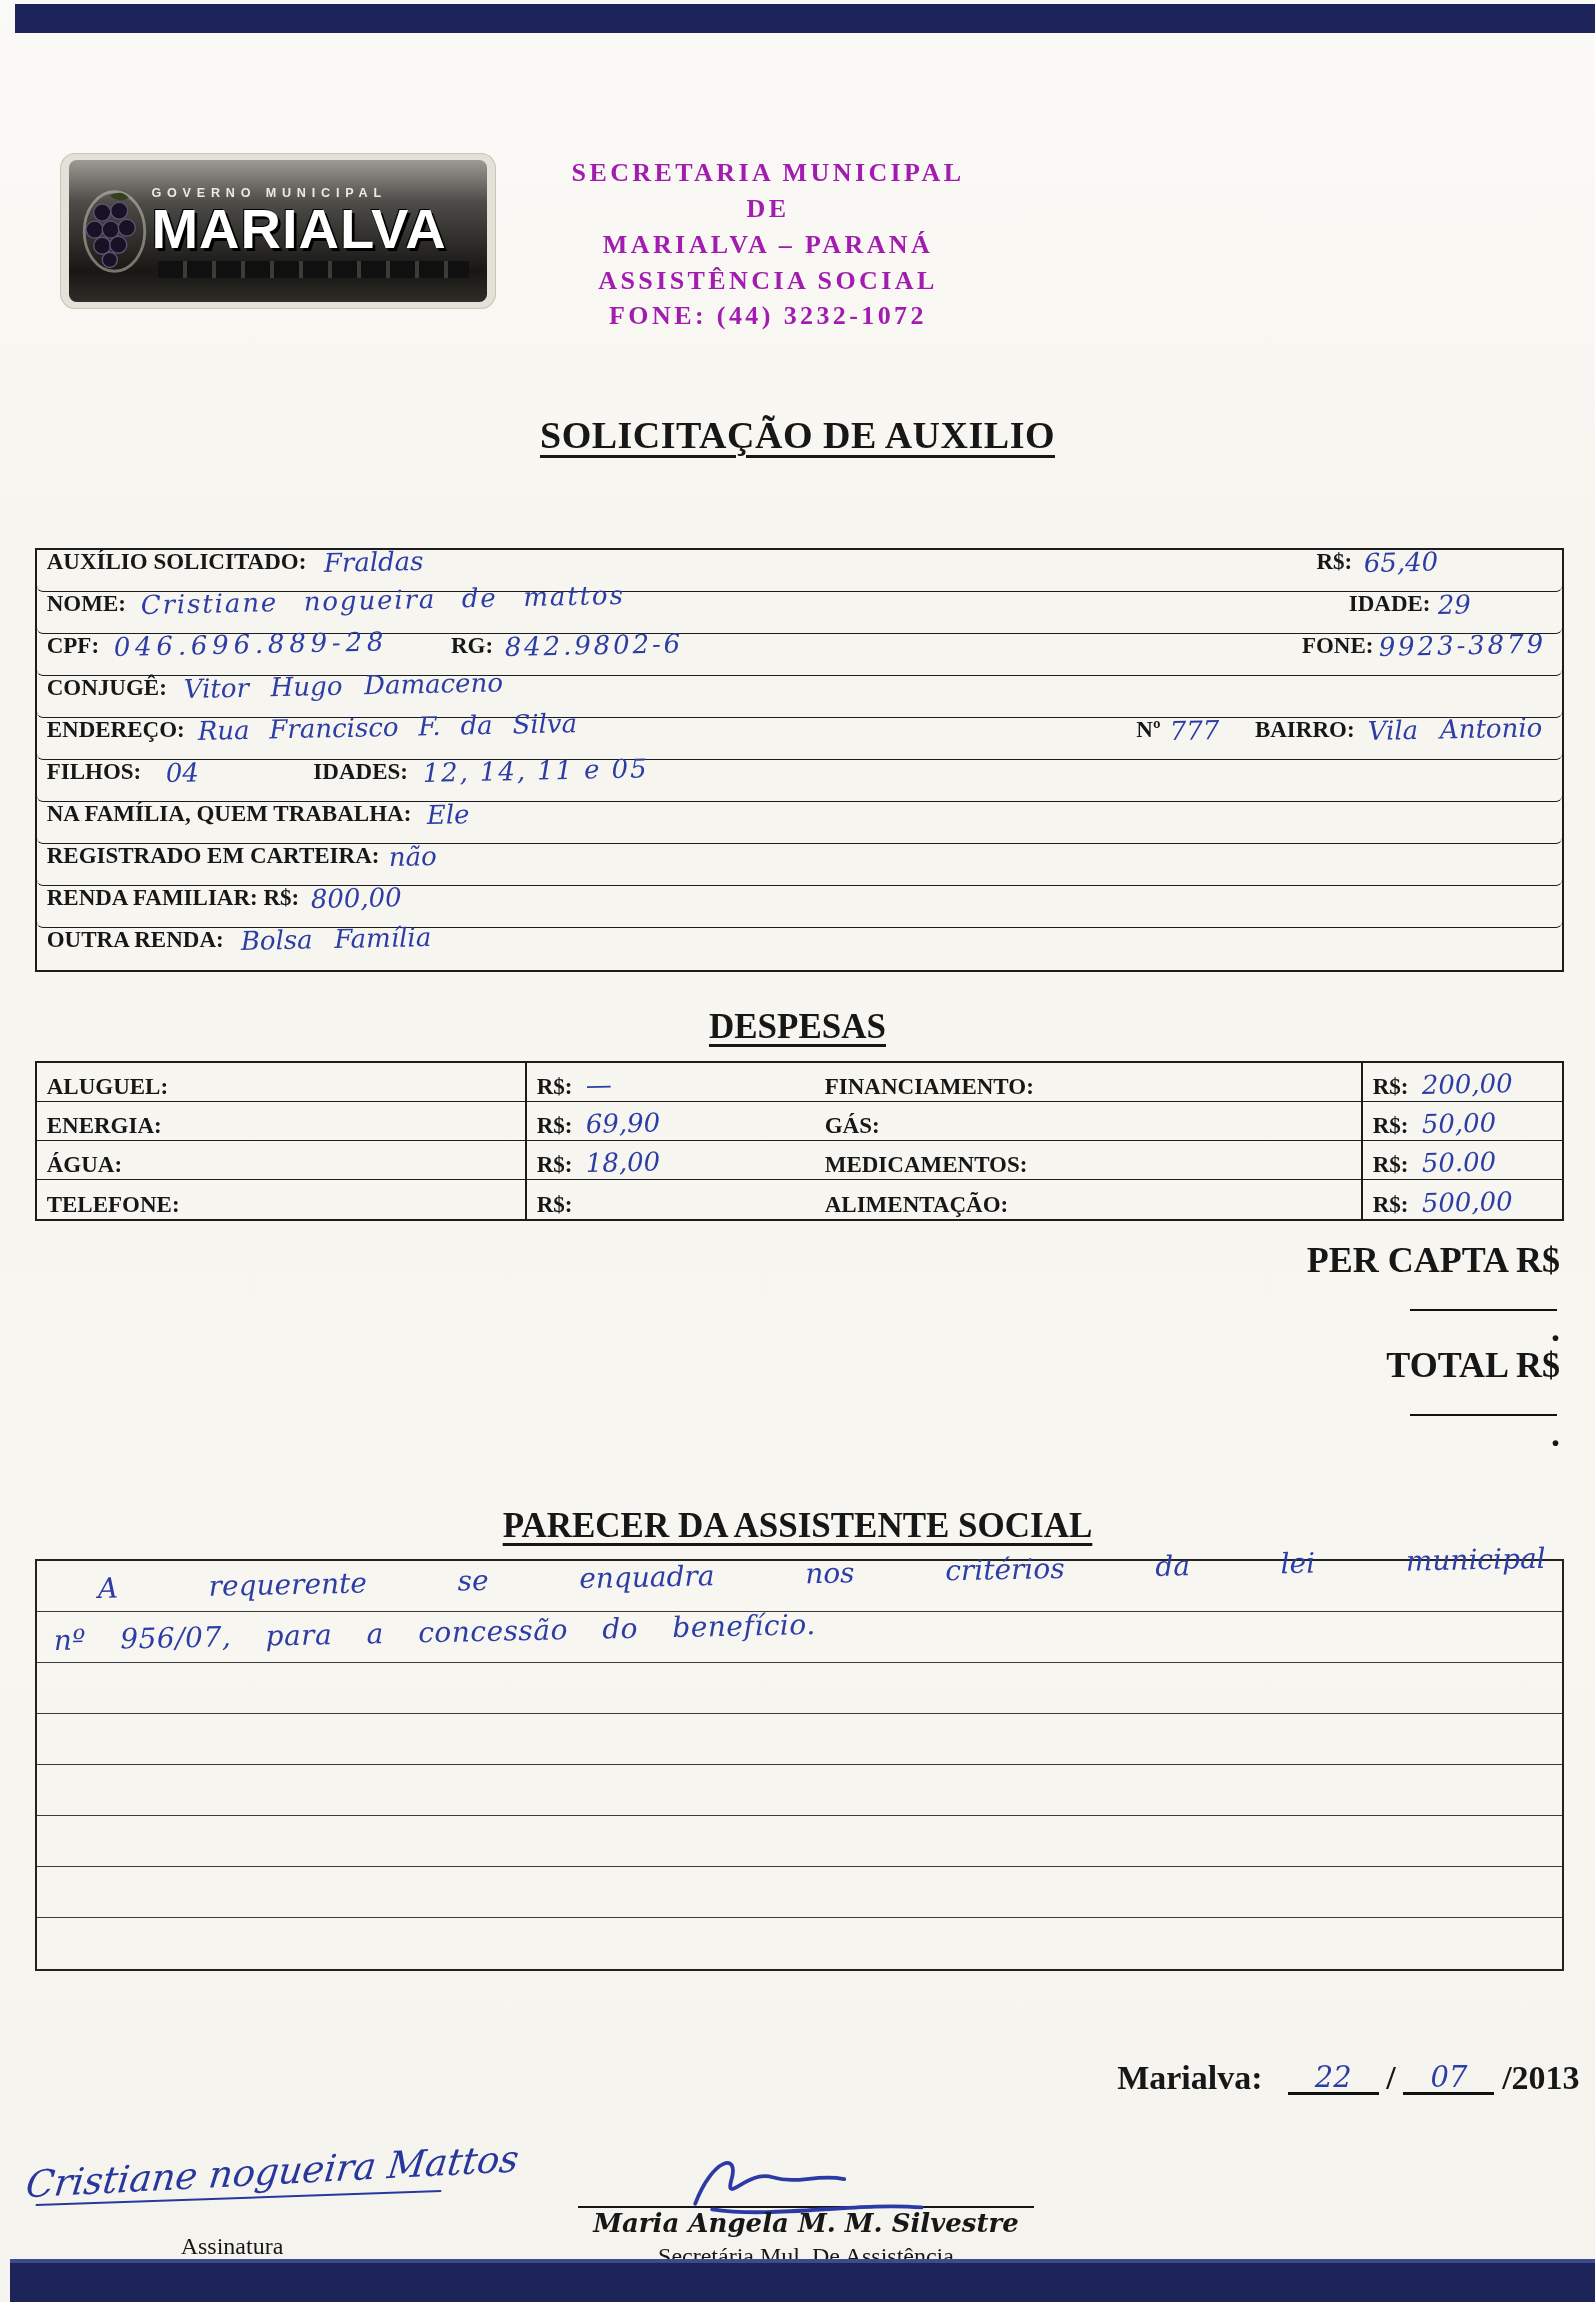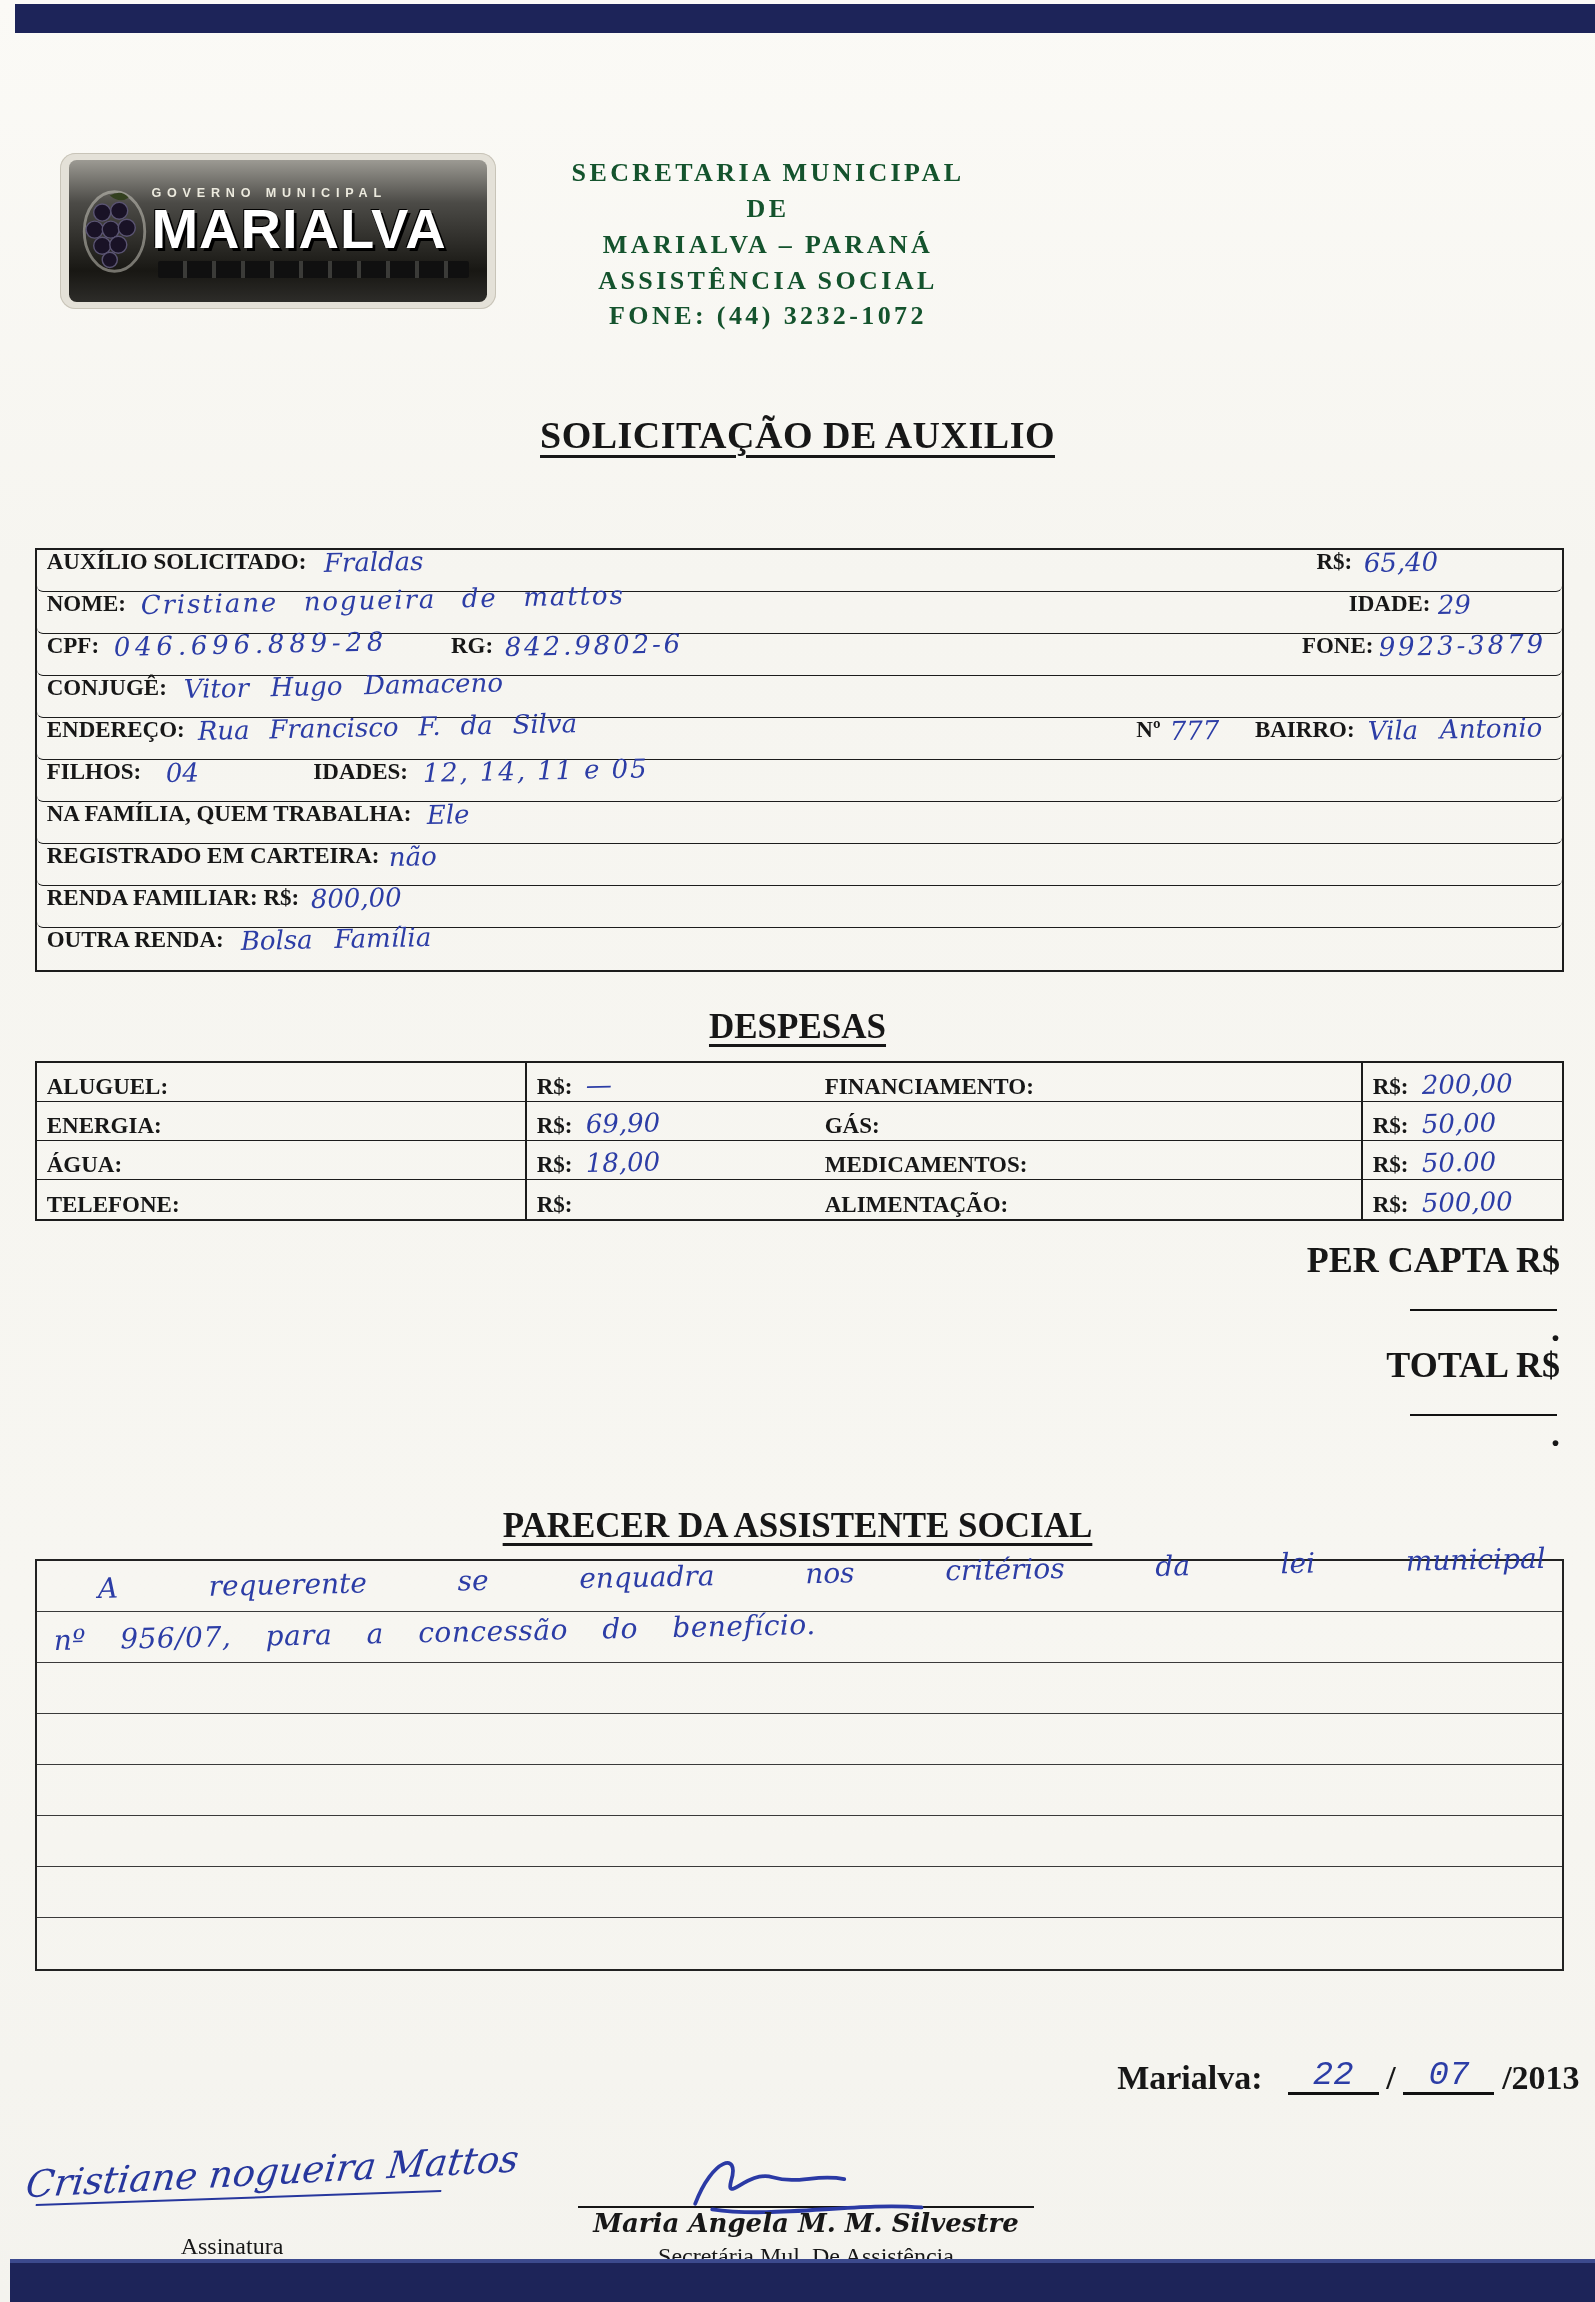--- a/index.html
+++ b/index.html
@@ -27,21 +27,21 @@
   .grapes circle { fill: #191226; stroke: #5a5472; stroke-width: 1.5; }
   .grapes .swirl { fill: none; stroke: #d2cfc5; stroke-width: 3; opacity: .5; }
   .grapes .leaf { fill: #33401f; }
   .logo-texts { flex: 1; text-align: left; margin-top: 1.9px; }
   .logo-governo { font-family: "Liberation Sans", sans-serif; color: #eceade; font-size: 12.6px; letter-spacing: 5.8px; font-weight: bold; }
   .logo-name { font-family: "Liberation Sans", sans-serif; font-weight: bold; font-size: 56px; line-height: 1.02; color: #ffffff; letter-spacing: 1px; text-shadow: 2.9px 2.9px 0 #000, -1px -1px 0 #000; }
   .logo-strip { height: 16.4px; margin: 3.9px auto 0; width: 96%; border-radius: 1.9px;
     background: repeating-linear-gradient(90deg, #101010 0 25px, #3b3b38 25px 29px); }
 
   .org { flex: 0 0 auto; width: 490px; text-align: center; font-weight: bold; font-size: 26px;
-    letter-spacing: 3.4px; line-height: 1.38; color: #14532d; margin-top: 1.9px; }
+    letter-spacing: 3.4px; line-height: 1.38; color: #a21caf; margin-top: 1.9px; }
 
   
   .title { margin: 79px 0 0; text-align: center; font-size: 38px; font-weight: bold; letter-spacing: 0.5px;
     text-decoration: underline; text-decoration-thickness: 2.9px; text-underline-offset: 6.8px; }
   .h2 { text-align: center; font-size: 35px; font-weight: bold; margin: 35px 0 0;
     text-decoration: underline; text-decoration-thickness: 2.9px; text-underline-offset: 5.8px; }
   .h2.parecer-title { margin-top: 54px; }
 
   
   .fbox { margin: 91px 31px 0 35px; border: 2.9px solid #1c1c1c; }
@@ -73,21 +73,21 @@
   .prow:last-child { border-bottom: none; }
   .pline1 { display: block; width: 100%; text-align: justify; text-align-last: justify; padding-left: 44px; font-size: 28px; white-space: normal; }
   .pline2 { font-size: 28px; word-spacing: 25px; letter-spacing: 0.5px; }
 
   
   .daterow { display: flex; align-items: flex-end; justify-content: flex-end; margin: 83px 15.4px 0 0; gap: 7.7px; }
   .dlabel { font-weight: bold; font-size: 34px; line-height: 1.05; }
   .dblank { width: 91px; border-bottom: 3.4px solid #111; height: 41px; display: flex; align-items: flex-end; justify-content: center; }
   .dblank.first { margin-left: 17.4px; }
   .dlabel.year { text-decoration-thickness: 3.4px; text-underline-offset: 6.8px; }
-  .hwc { font-size: 34px; transform: none; font-family: Liberation Mono, monospace; }
+  .hwc { font-size: 29px; transform: none; }
 
   
   .sigrow { display: flex; align-items: flex-start; margin: 93px 25px 0 39px; }
   .sigcol { text-align: center; }
   .sigcol.left { width: 386px; position: relative; padding-top: 41px; }
   .script { position: absolute; top: -37px; left: -13.5px; width: 463px; text-align: left;
     font-family: "DejaVu Serif", serif; font-style: italic; color: #27379d; font-size: 37px;
     white-space: nowrap; transform: rotate(-3deg) skewX(-10deg); }
   .script::after { content: ""; position: absolute; left: 11.6px; right: 44px; bottom: -3.9px;
     border-bottom: 2.9px solid #27379d; transform: rotate(1deg); }

